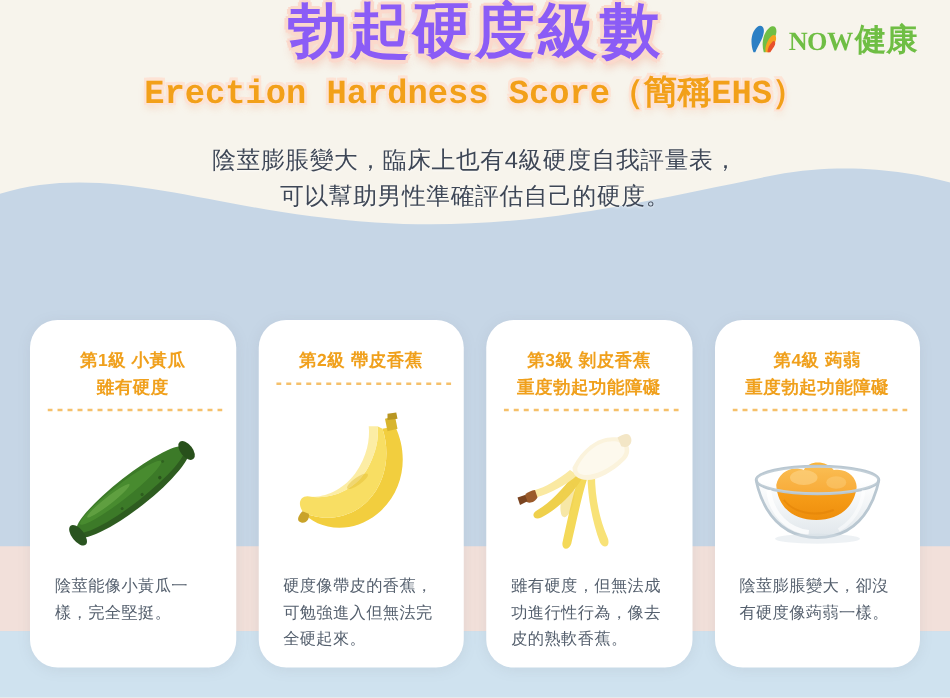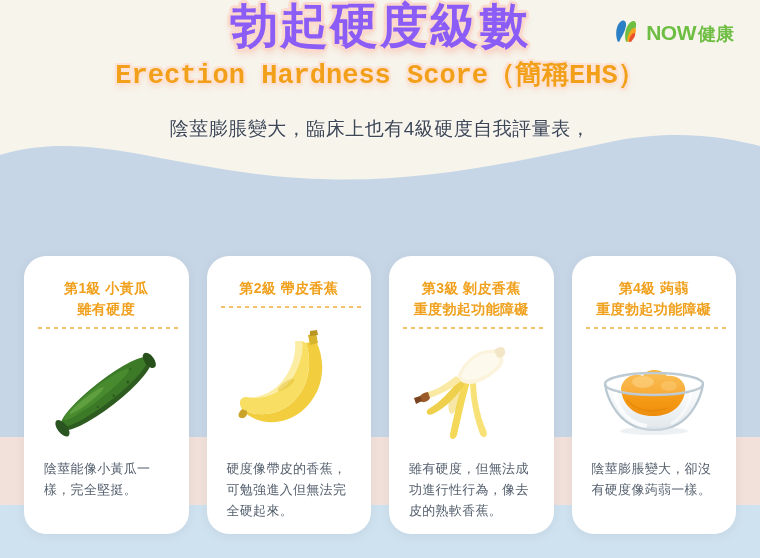--- a/index.html
+++ b/index.html
@@ -10,30 +10,30 @@
     position:relative;
   }
 
   
   #bg { position:absolute; inset:0; overflow:hidden; }
   .bg-svg { position:absolute; inset:0; width:760px; height:558px; display:block; }
 
   
   #logo {
     position:absolute; top:17px; right:26px;
-    display:flex; align-items:center; gap:5px; z-index:6;
+    display:flex; align-items:center; gap:5px; z-index:6;font-family:Liberation Serif, serif;
   }
   #logo .mark { width:30px; height:30px; display:block; }
   #logo .wordmark { display:flex; align-items:baseline; gap:2px; }
   #logo .now {
     font-size:21px; font-weight:bold; color:#6FBE44;
     letter-spacing:-0.5px; line-height:1;
   }
   #logo .jk {
-    font-size:18px; font-weight:bold; color:#6FBE44;
+    font-size:25px; font-weight:bold; color:#6FBE44;
     line-height:1;
   }
 
   
   #header { position:absolute; top:0; left:0; width:760px; z-index:5; text-align:center; }
 
   #main-title {
     font-size:48px; font-weight:bold; color:#8b5cf6;
     letter-spacing:2px; line-height:1.08;
     text-shadow:
@@ -133,20 +133,21 @@
     <span class="now">NOW</span>
     <span class="jk">健康</span>
   </span>
 </div>
 
 <div id="header">
   <h1 id="main-title">勃起硬度級數</h1>
   <h2 id="sub-title">Erection Hardness Score（簡稱EHS）</h2>
   <p id="lead">
     <span>陰莖膨脹變大，臨床上也有4級硬度自我評量表，</span><br>
+    <span>可以幫助男性準確評估自己的硬度。</span>
   </p>
 </div>
 
 <div id="cards">
 
   <div class="card">
     <div class="card-title">
       <span>第1級 小黃瓜</span><br>
       <span>雖有硬度</span>
     </div>

